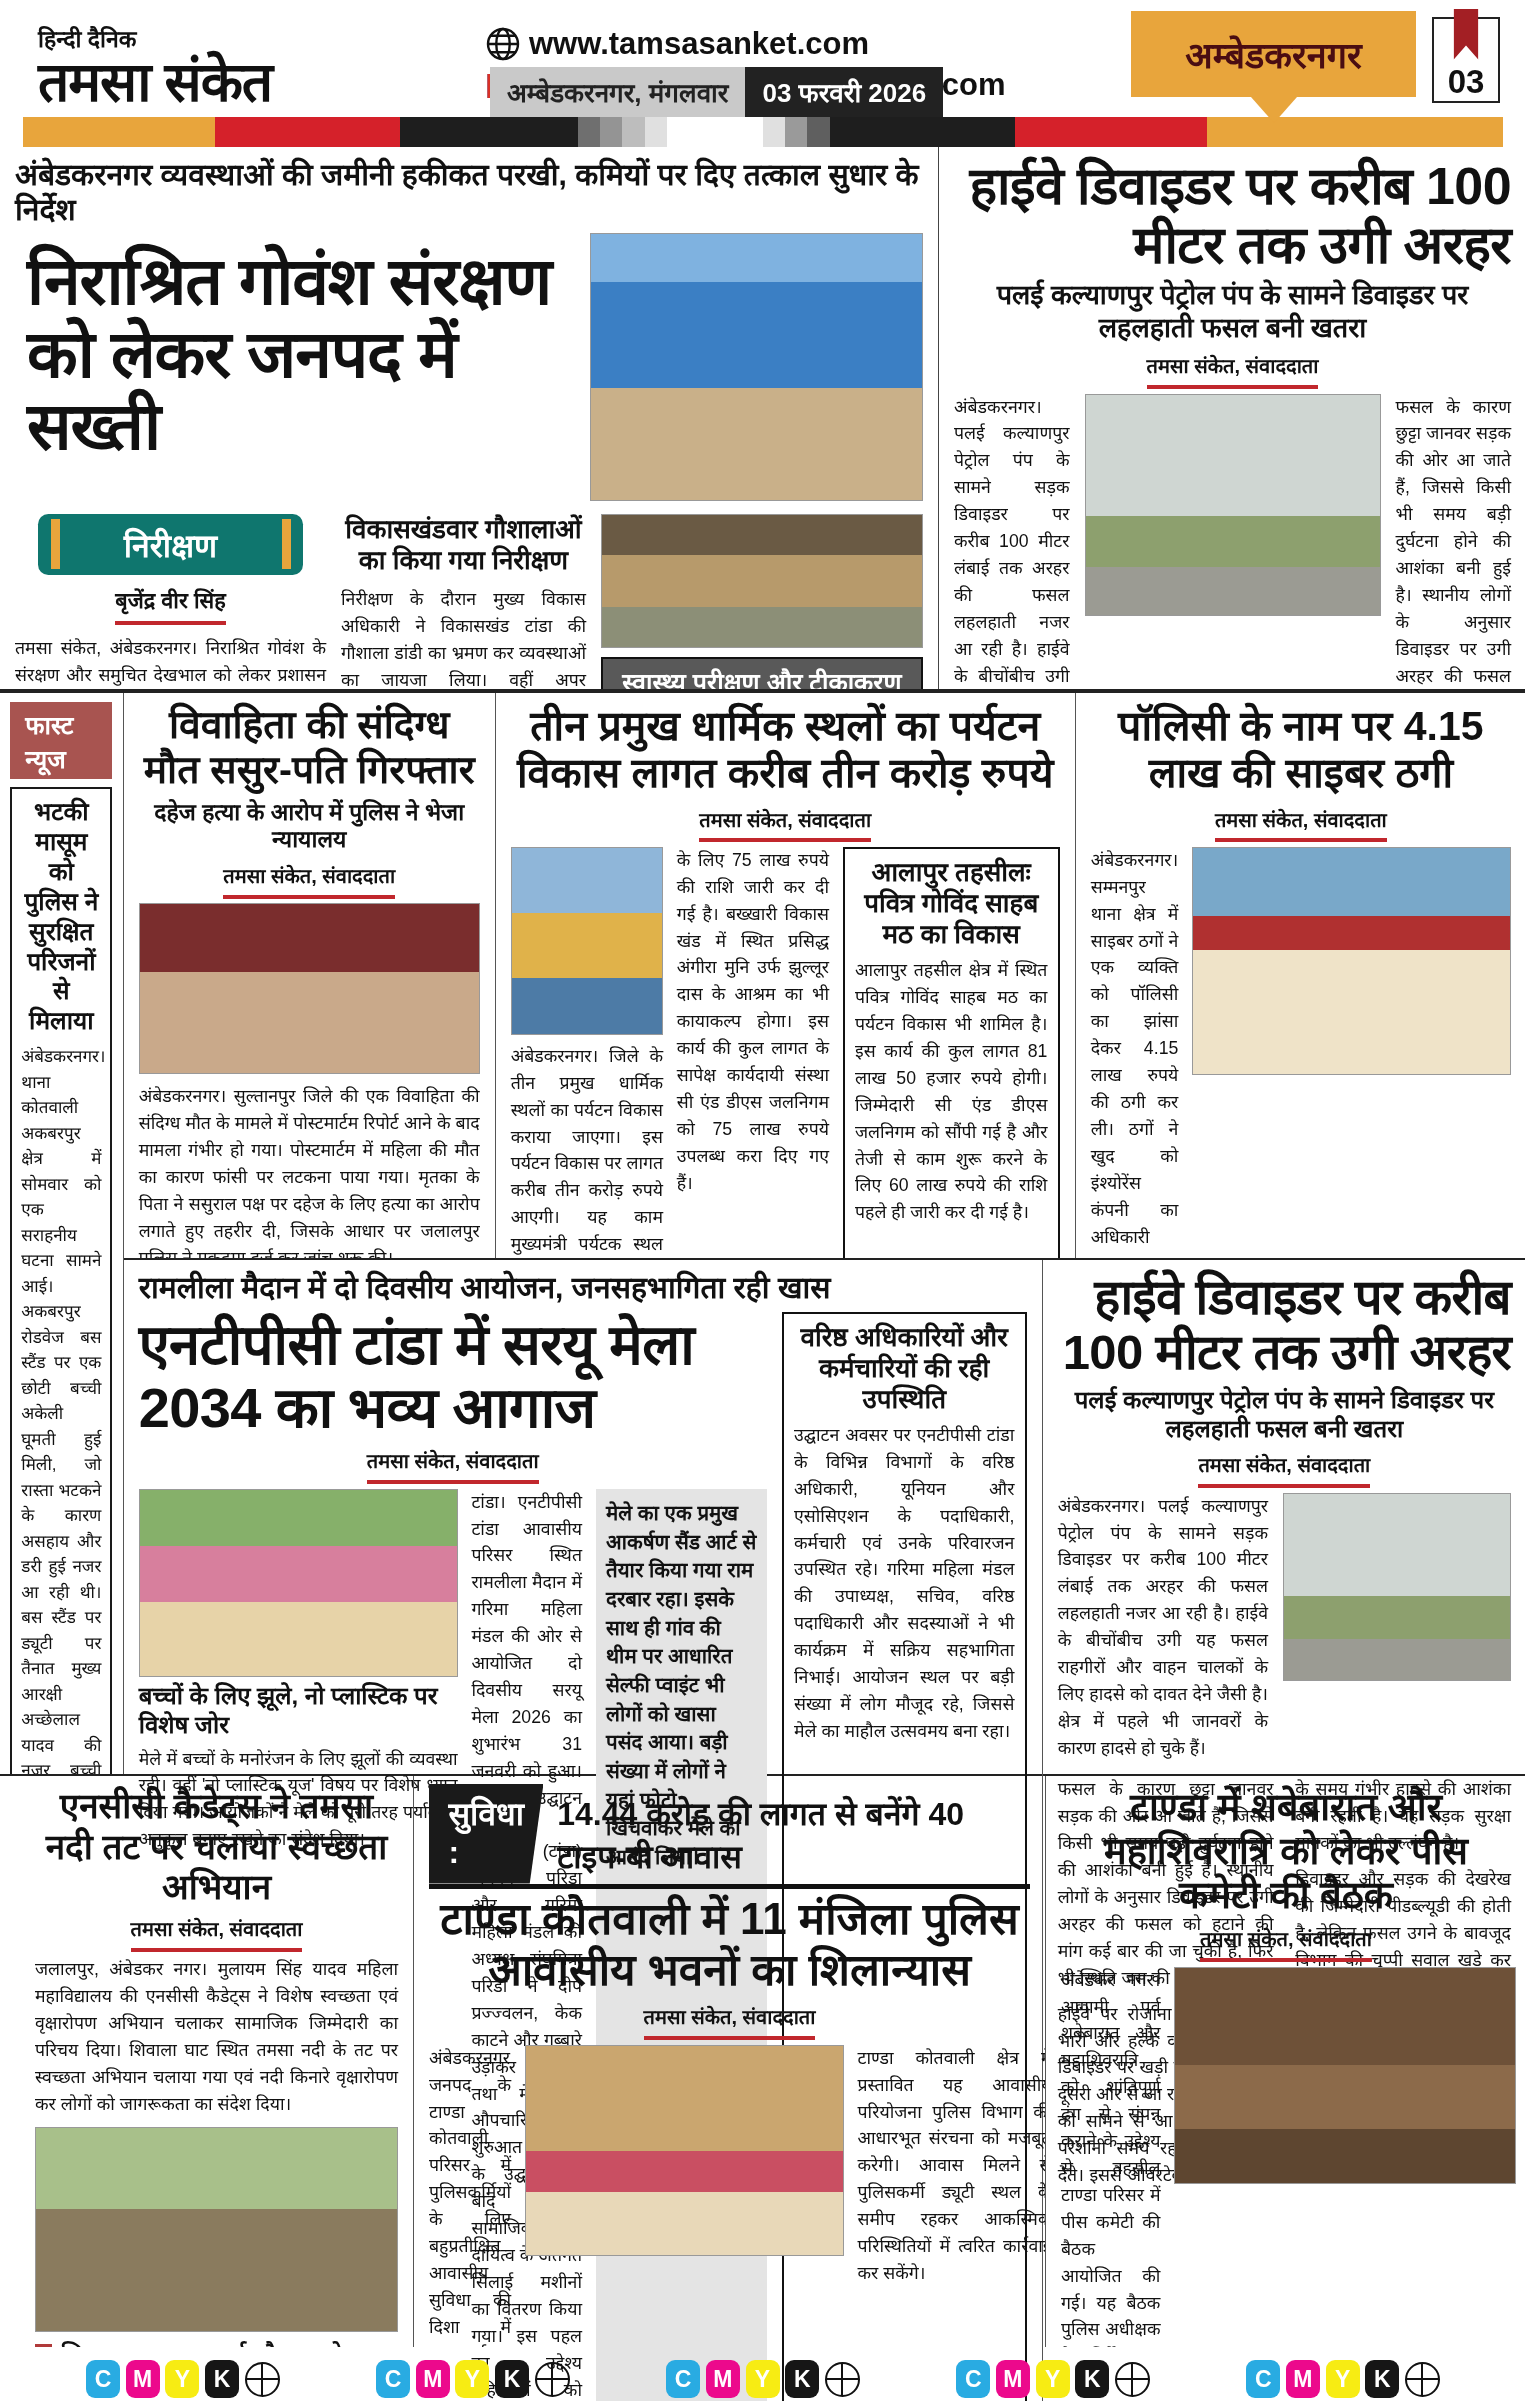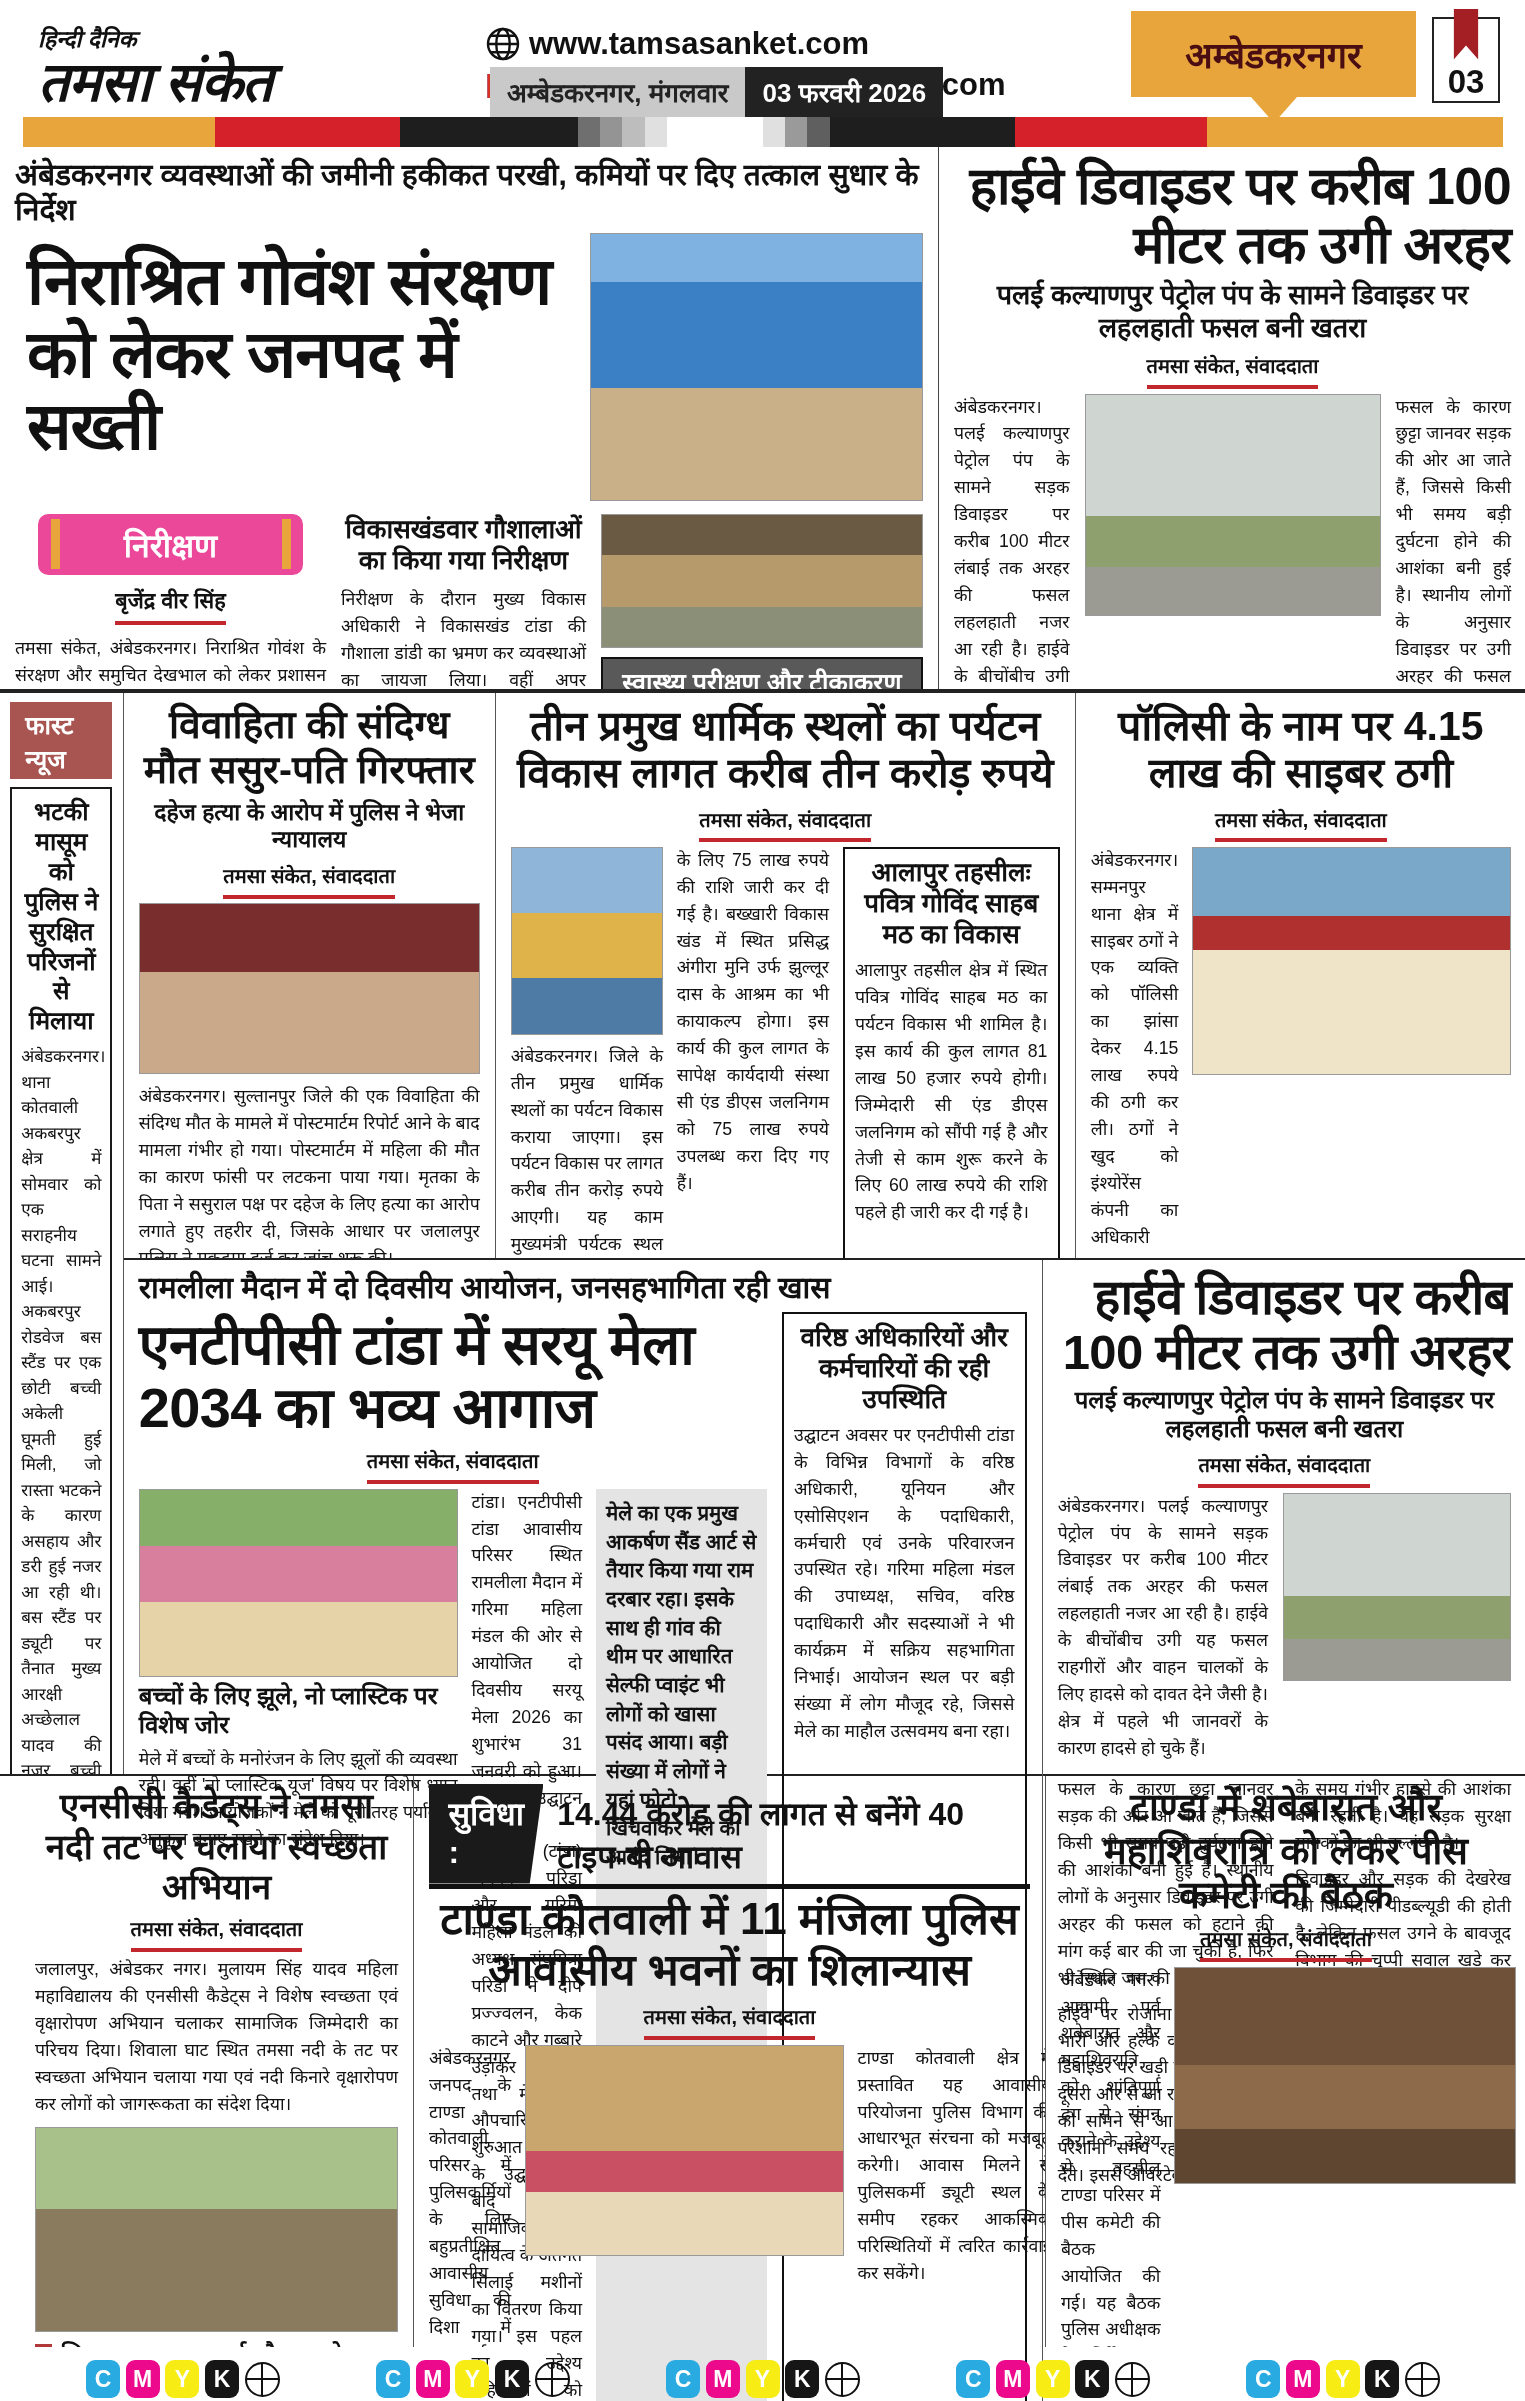--- a/index.html
+++ b/index.html
@@ -3,21 +3,21 @@
 <meta charset="utf-8">
 <style>
   html,body{margin:0;padding:0;background:#e9e9e9;}
   *{box-sizing:border-box;}
   .page{
     width:1526px;height:2401px;background:#fff;margin:0 auto;position:relative;
     font-family:"Liberation Sans","DejaVu Sans",sans-serif;color:#111;overflow:hidden;
   }
   
   .masthead{height:117px;position:relative;padding:15px 23px 0 23px;}
-  .brand{position:absolute;left:38px;top:21.7px;font-style:italic;}
+  .brand{position:absolute;left:38px;top:21.7px;}
   .tagline{font-size:23px;font-weight:700;}
   .brand-title{font-size:55px;font-weight:900;letter-spacing:-1.1px;line-height:1.05;}
   .contacts{position:absolute;left:485px;top:25px;}
   .contact-row{display:flex;align-items:center;gap:8px;font-size:31px;font-weight:800;line-height:1.25;}
   .globe{width:36px;height:36px;}
   .gmail-m{font-size:35px;font-weight:900;color:#d93025;background:linear-gradient(90deg,#4285f4 0 25%,#ea4335 25% 55%,#fbbc05 55% 80%,#34a853 80% 100%);-webkit-background-clip:text;background-clip:text;}
   .edition-tab{
     position:absolute;left:1131px;top:11.4px;width:285px;height:86px;background:#e8a53c;
     color:#4a0d12;font-size:36px;font-weight:900;display:flex;align-items:center;justify-content:center;
   }
@@ -49,21 +49,21 @@
   .cols2{column-count:2;column-gap:21.7px;margin-top:5.7px;}
   .photo{background:linear-gradient(180deg,#9fb8cc 0 45%,#c9b089 45% 100%);border:1.1px solid #999;}
   
   .gov{width:938px;}
   .gov-top{display:flex;gap:15px;align-items:flex-start;}
   .p-govtop{width:333px;height:268px;background:linear-gradient(180deg,#7fb2e0 0 18%,#3b7fc4 18% 58%,#c9b089 58% 100%);}
   .gov-grid{display:flex;gap:15px;margin-top:12.5px;}
   .gcolA{width:311px;}
   .gcolB{width:245px;}
   .gcolC{flex:1;}
-  .badge{position:relative;background:#ec4899;color:#fff;font-size:32px;font-weight:900;text-align:center;
+  .badge{position:relative;background:#0f766e;color:#fff;font-size:32px;font-weight:900;text-align:center;
     border-radius:10.3px;padding:9px 5.7px;margin:0 23px 10.3px 23px;}
   .badge::before,.badge::after{content:"";position:absolute;top:5.7px;bottom:5.7px;width:9px;background:#e8a53c;}
   .badge::before{left:12.5px;} .badge::after{right:12.5px;}
   .author{font-size:21.7px;font-weight:800;text-align:center;margin:4.6px auto 10.3px auto;width:fit-content;
     padding-bottom:6.8px;border-bottom:4.6px solid #c1272d;}
   .subhead-sm{font-size:26px;font-weight:900;line-height:1.22;text-align:center;margin:0 0 9px 0;}
   .p-fodder{width:100%;height:134px;background:linear-gradient(180deg,#6a5a44 0 30%,#b79a6b 30% 70%,#8c8f77 70% 100%);}
   .graybox{border:2.3px solid #111;margin-top:9px;}
   .graybox-title{background:#595959;color:#fff;font-size:25px;font-weight:900;text-align:center;padding:5.7px 4.6px;}
   

